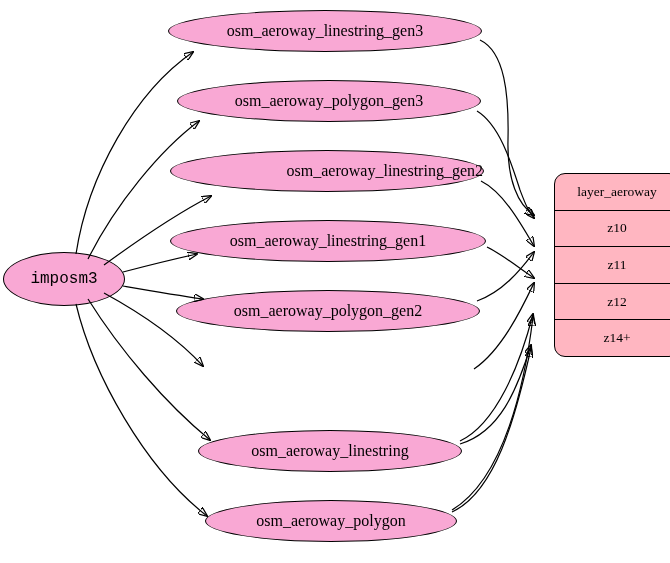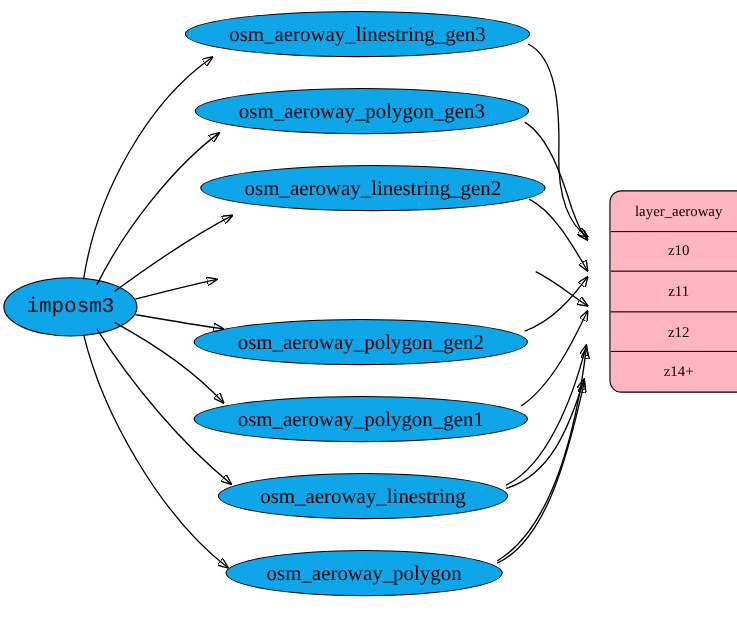--- a/index.html
+++ b/index.html
@@ -7,34 +7,34 @@
     position:relative;
     width:670px;height:563px;
     background:#ffffff;
     font-family:"Liberation Serif","DejaVu Serif",serif;
     color:#000000;
     overflow:hidden;
   }
   .node{
     position:absolute;
     display:flex;align-items:center;justify-content:center;
-    font-size:19px;line-height:1;
+    font-size:16px;line-height:1;
     white-space:nowrap;
     box-sizing:border-box;
-    background:#0ea5e9;
+    background:#f9a8d4;
   }
   .ellipse{
     border:1.2px solid #000000;
     border-radius:50%;
   }
   
   .n-imposm3        {left:3px;  top:252px; width:122px; height:54px;font-family:Liberation Mono, monospace;}
   .n-ls-gen3        {left:168px;top:10px;  width:314px; height:42px;}
   .n-pg-gen3        {left:177px;top:80px;  width:304px; height:42px;}
-  .n-ls-gen2        {left:182px;top:150px; width:314px; height:42px;}
+  .n-ls-gen2        {left:170px;top:150px; width:314px; height:42px;justify-content:flex-end;}
   .n-ls-gen1        {left:170px;top:220px; width:316px; height:42px;}
   .n-pg-gen2        {left:176px;top:290px; width:304px; height:42px;}
   .n-pg-gen1        {left:176px;top:360px; width:304px; height:42px;}
   .n-ls             {left:198px;top:430px; width:264px; height:42px;}
   .n-pg             {left:205px;top:500px; width:252px; height:42px;justify-content:center;}
   
   .record{
     position:absolute;
     left:538px;top:173px;width:126px;height:184px;
     box-sizing:border-box;
@@ -70,25 +70,25 @@
 
   <div class="node ellipse n-ls-gen3">
     <span>osm_aeroway_linestring_gen3</span>
   </div>
   <div class="node ellipse n-pg-gen3">
     <span>osm_aeroway_polygon_gen3</span>
   </div>
   <div class="node ellipse n-ls-gen2">
     <span>osm_aeroway_linestring_gen2</span>
   </div>
+  <div class="node ellipse n-ls-gen1">
+    <span>osm_aeroway_linestring_gen1</span>
+  </div>
   <div class="node ellipse n-pg-gen2">
     <span>osm_aeroway_polygon_gen2</span>
-  </div>
-  <div class="node ellipse n-pg-gen1">
-    <span>osm_aeroway_polygon_gen1</span>
   </div>
   <div class="node ellipse n-ls">
     <span>osm_aeroway_linestring</span>
   </div>
   <div class="node ellipse n-pg">
     <span>osm_aeroway_polygon</span>
   </div>
 
   <div class="record">
     <div class="record-row first">layer_aeroway</div>

